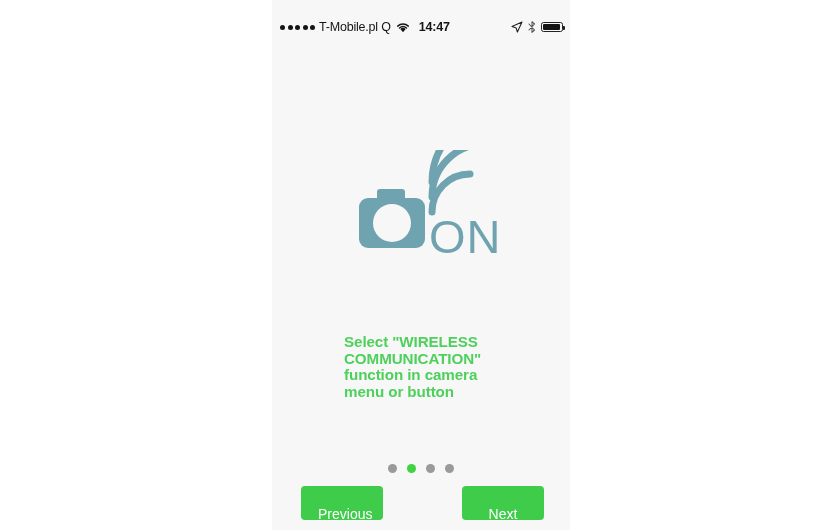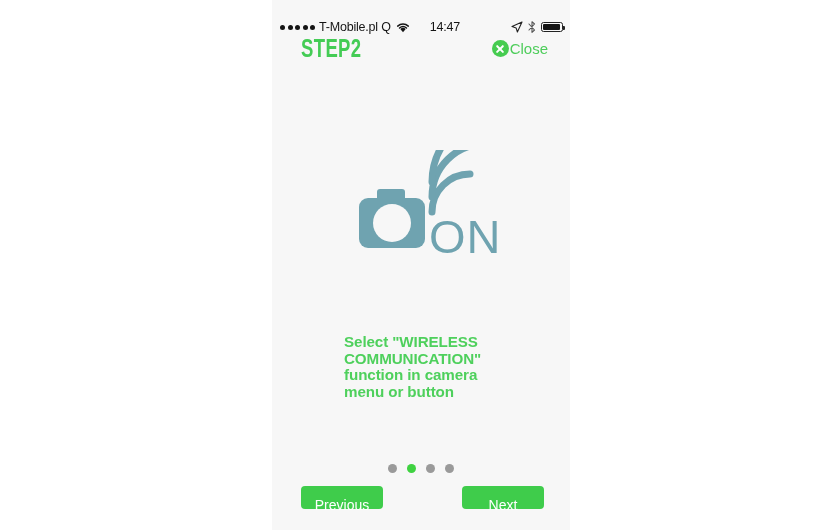--- a/index.html
+++ b/index.html
@@ -56,22 +56,22 @@
     display: block;
   }
   #carrier-label {
     font-size: 12.5px;
     letter-spacing: -0.2px;
     color: #141414;
   }
   #wifi-icon { margin-left: 1px; display:block; }
   #clock-label {
     font-size: 12.5px;
-    font-weight: normal;
-    margin-left: 16px;
+    font-weight: bold;
+    margin-left: 5px;
     letter-spacing: -0.2px;
   }
   #status-right {
     position: absolute;
     right: 7px;
     display: flex;
     align-items: center;
     gap: 5px;
   }
   .battery-shell {
@@ -200,21 +200,21 @@
   .nav-btn {
     position: absolute;
     height: 23px;
     border: none;
     border-radius: 4px;
     background: #3fcc4b;
     color: #ffffff;
     font-size: 14px;
     font-family: "Liberation Sans", sans-serif;
     cursor: pointer;
-    padding: 8px;
+    padding: 17px;
     line-height: 23px;
     text-align: center;
   }
   #previous-button { left: 29px;  width: 82px; }
   #next-button     { right: 26px; width: 82px; }
 </style>
 </head>
 <body>
 
 <div id="phone-screen">
@@ -243,27 +243,20 @@
       <svg width="8" height="12" viewBox="0 0 8 12">
         <path d="M1 3 L6.5 9 L4 11.3 L4 0.7 L6.5 3 L1 9" fill="none" stroke="#555" stroke-width="1.1" stroke-linejoin="round" stroke-linecap="round"></path>
       </svg>
       <span class="battery-shell">
         <span class="battery-fill"></span>
         <span class="battery-nub"></span>
       </span>
     </div>
   </div>
 
-  <div id="app-header">
-    <div id="step-title">STEP2</div>
-    <div id="close-button">
-      <span id="close-icon-circle"></span>
-      <span id="close-label">Close</span>
-    </div>
-  </div>
 
   <svg id="illustration" viewBox="0 0 298 130">
     <g>
       <path d="M108 39 h22 a3 3 0 0 1 3 3 v7 h-28 v-7 a3 3 0 0 1 3 -3 z" fill="#6fa3b0"></path>
       <rect x="87" y="48" width="66" height="50" rx="9" fill="#6fa3b0"></rect>
       <circle cx="120" cy="73" r="19" fill="#f7f7f7"></circle>
     </g>
     <g fill="none" stroke="#6fa3b0" stroke-linecap="round">
       <path d="M160 62 A38 38 0 0 1 198 24" stroke-width="7"></path>
       <path d="M160 47 A53 53 0 0 1 213 -6" stroke-width="7"></path>

